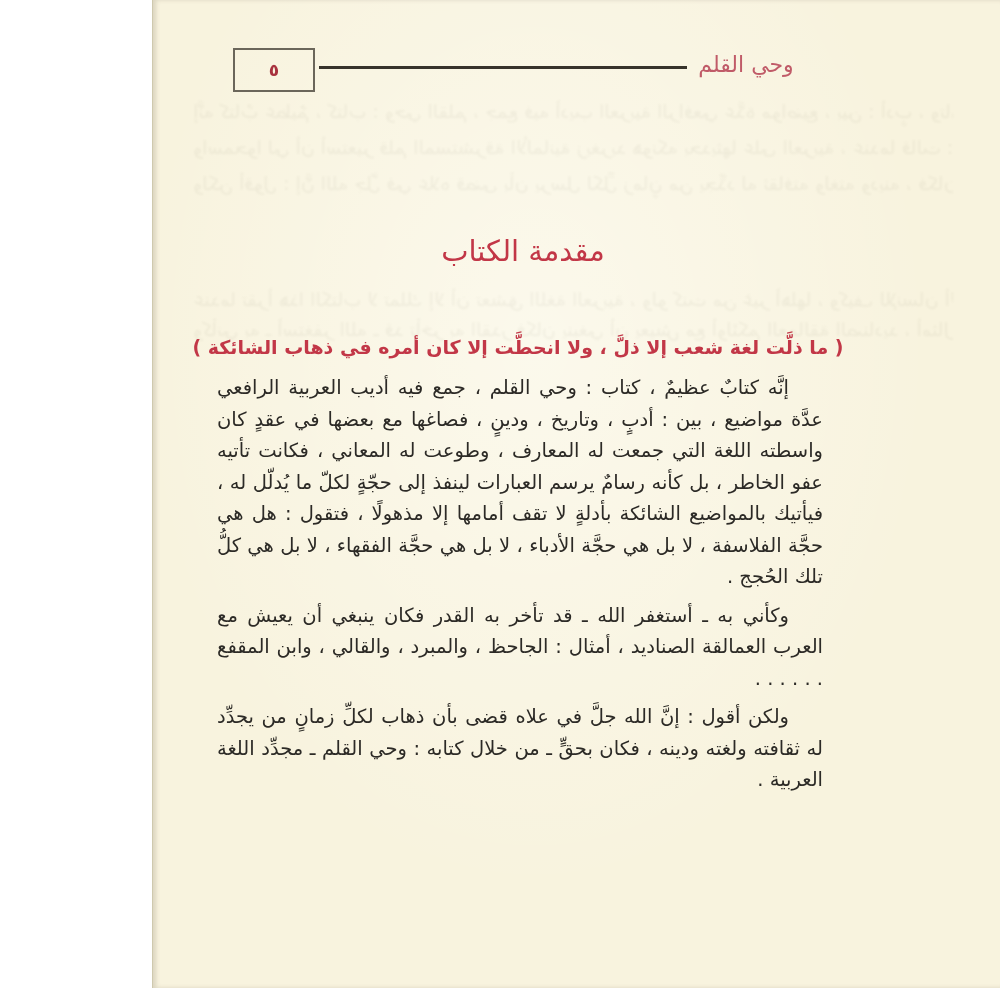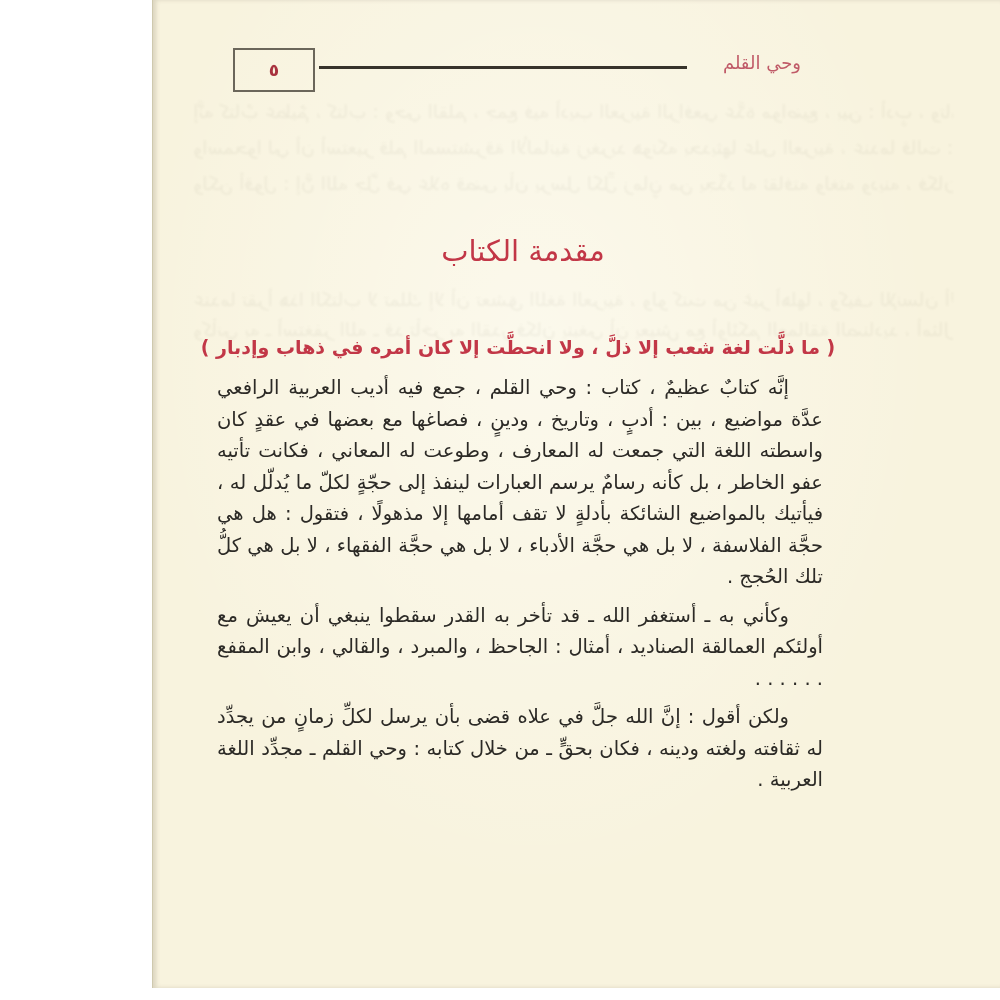--- a/index.html
+++ b/index.html
@@ -33,22 +33,22 @@
     border:2px solid #6b665a; background:transparent;
     display:flex; align-items:center; justify-content:center;
     color:#a8323e; font-size:17px; font-weight:bold;
   }
   .header-rule {
     position:absolute; left:166px; top:66px; width:368px; height:3px;
     background:#37332b;
   }
   .book-title {
     position:absolute; left:538px; top:52px; width:110px;
-    direction:rtl; text-align:right;
-    color:#c05b68; font-size:18px;
+    direction:rtl; text-align:center;
+    color:#c05b68; font-size:22px;
   }
   .basmala {
     position:absolute; top:186px; left:0; width:740px;
     direction:rtl; text-align:center;
     color:#2e2a22; font-size:24px; letter-spacing:1px;
   }
   .section-title {
     position:absolute; top:234px; left:0; width:740px; margin:0;
     direction:rtl; text-align:center;
     color:#c23747; font-size:29px; font-weight:normal;
@@ -79,22 +79,22 @@
 
     <div class="pagenum-box">
       <span>٥</span>
     </div>
     <div class="header-rule"></div>
     <div class="book-title">وحي القلم</div>
 
 
     <h1 class="section-title">مقدمة الكتاب</h1>
 
-    <p class="epigraph">( ما ذلَّت لغة شعب إلا ذلَّ ، ولا انحطَّت إلا كان أمره في ذهاب وإدبار )</p>
+    <p class="epigraph">( ما ذلَّت لغة شعب إلا ذلَّ ، ولا انحطَّت إلا كان أمره في ذهاب الشائكة )</p>
 
     <div class="body-text">
       <p>إنَّه كتابٌ عظيمٌ ، كتاب : وحي القلم ، جمع فيه أديب العربية الرافعي عدَّة مواضيع ، بين : أدبٍ ، وتاريخ ، ودينٍ ، فصاغها مع بعضها في عقدٍ كان واسطته اللغة التي جمعت له المعارف ، وطوعت له المعاني ، فكانت تأتيه عفو الخاطر ، بل كأنه رسامٌ يرسم العبارات لينفذ إلى حجّةٍ لكلّ ما يُدلّل له ، فيأتيك بالمواضيع الشائكة بأدلةٍ لا تقف أمامها إلا مذهولًا ، فتقول : هل هي حجَّة الفلاسفة ، لا بل هي حجَّة الأدباء ، لا بل هي حجَّة الفقهاء ، لا بل هي كلُّ تلك الحُجج .</p>
-      <p>وكأني به ـ أستغفر الله ـ قد تأخر به القدر سقطوا ينبغي أن يعيش مع أولئكم العمالقة الصناديد ، أمثال : الجاحظ ، والمبرد ، والقالي ، وابن المقفع . . . . . .</p>
-      <p>ولكن أقول : إنَّ الله جلَّ في علاه قضى بأن يرسل لكلِّ زمانٍ من يجدِّد له ثقافته ولغته ودينه ، فكان بحقٍّ ـ من خلال كتابه : وحي القلم ـ مجدِّد اللغة العربية .</p>
+      <p>وكأني به ـ أستغفر الله ـ قد تأخر به القدر فكان ينبغي أن يعيش مع العرب العمالقة الصناديد ، أمثال : الجاحظ ، والمبرد ، والقالي ، وابن المقفع . . . . . .</p>
+      <p>ولكن أقول : إنَّ الله جلَّ في علاه قضى بأن ذهاب لكلِّ زمانٍ من يجدِّد له ثقافته ولغته ودينه ، فكان بحقٍّ ـ من خلال كتابه : وحي القلم ـ مجدِّد اللغة العربية .</p>
     </div>
 
   </div>
 </div>
 
 </body></html>

